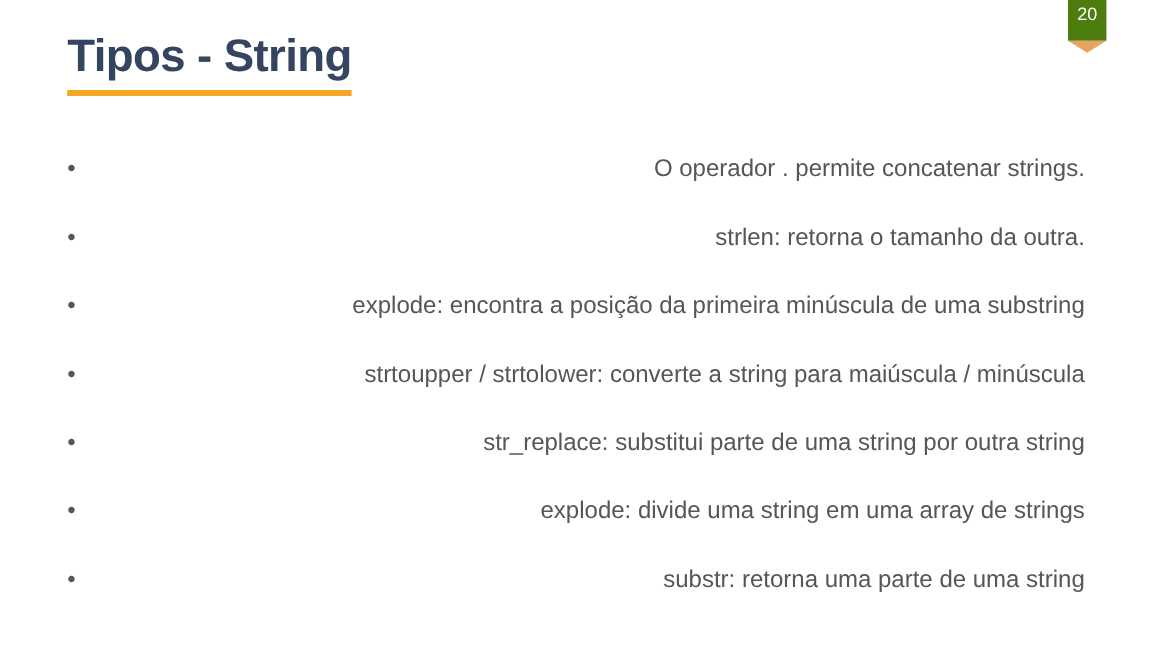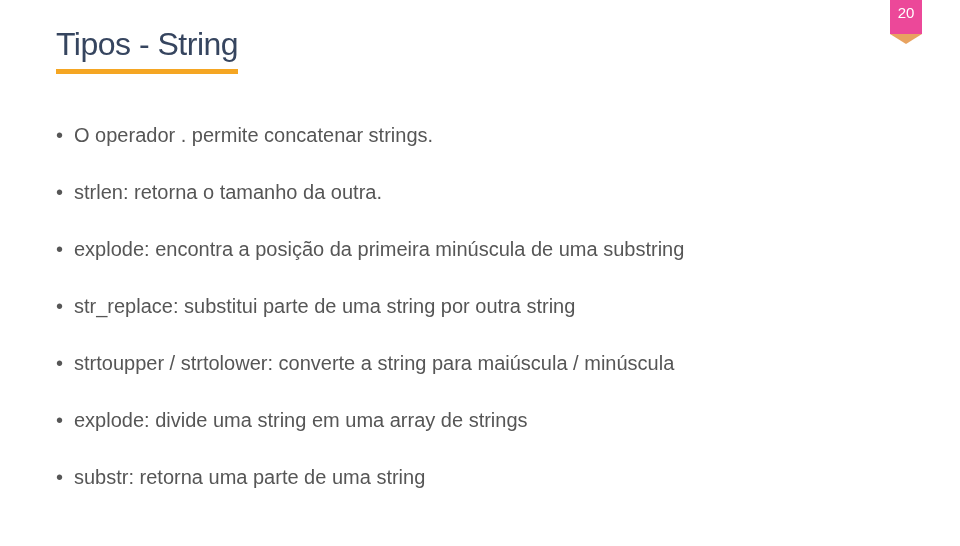--- a/index.html
+++ b/index.html
@@ -20,21 +20,21 @@
     box-sizing: border-box;
     padding: 26px 56px 40px 56px;
   }
 
   .page-badge {
     position: absolute;
     top: 0;
     right: 38px;
     width: 32px;
     height: 34px;
-    background: #ec4899;
+    background: #4d7c0f;
     color: #ffffff;
     font-size: 15px;
     text-align: center;
     line-height: 26px;
     font-weight: 400;
   }
   .page-badge::after {
     content: "";
     position: absolute;
     left: 0;
@@ -45,36 +45,37 @@
     border-right: 16px solid transparent;
     border-top: 10px solid #e8a360;
   }
 
   .title-wrap {
     display: inline-block;
     margin-top: 0;
     margin-bottom: 48px;
   }
   .title {
-    font-size: 32px;
-    font-weight: 400;
+    font-size: 38px;
+    font-weight: 700;
     color: #36455f;
     margin: 0 0 6px 0;
     letter-spacing: -0.5px;
   }
   .title-underline {
     height: 5px;
     background: #f5a623;
     width: 100%;
   }
 
   ul.bullets {
     list-style: none;
     margin: 0;
     padding: 0;
+    text-align: right;
   }
   ul.bullets > li {
     position: relative;
     padding-left: 18px;
     font-size: 20px;
     line-height: 1.35;
     color: #565656;
     margin-bottom: 30px;
   }
   ul.bullets > li::before {
@@ -102,19 +103,19 @@
   <div class="title-wrap">
     <h1 class="title">Tipos - String</h1>
     <div class="title-underline"></div>
   </div>
 
   <ul class="bullets">
 
   <li><span class="seg">O operador . permite concatenar strings.</span></li>
       <li><span class="seg b">strlen:</span><span class="seg"> retorna o tamanho da outra.</span></li>
       <li><span class="seg b">explode:</span><span class="seg"> encontra a posição da primeira minúscula de uma substring</span></li>
+      <li><span class="seg b">strtoupper / strtolower:</span><span class="seg"> converte a string para maiúscula / minúscula</span></li>
       <li><span class="seg b">str_replace:</span><span class="seg"> substitui parte de uma string por outra string</span></li>
-      <li><span class="seg b">strtoupper / strtolower:</span><span class="seg"> converte a string para maiúscula / minúscula</span></li>
       <li><span class="seg b">explode:</span><span class="seg"> divide uma string em uma array de strings</span></li>
       <li><span class="seg b">substr:</span><span class="seg"> retorna uma parte de uma string</span></li>
     </ul>
 
 </div>
 
 </body></html>

